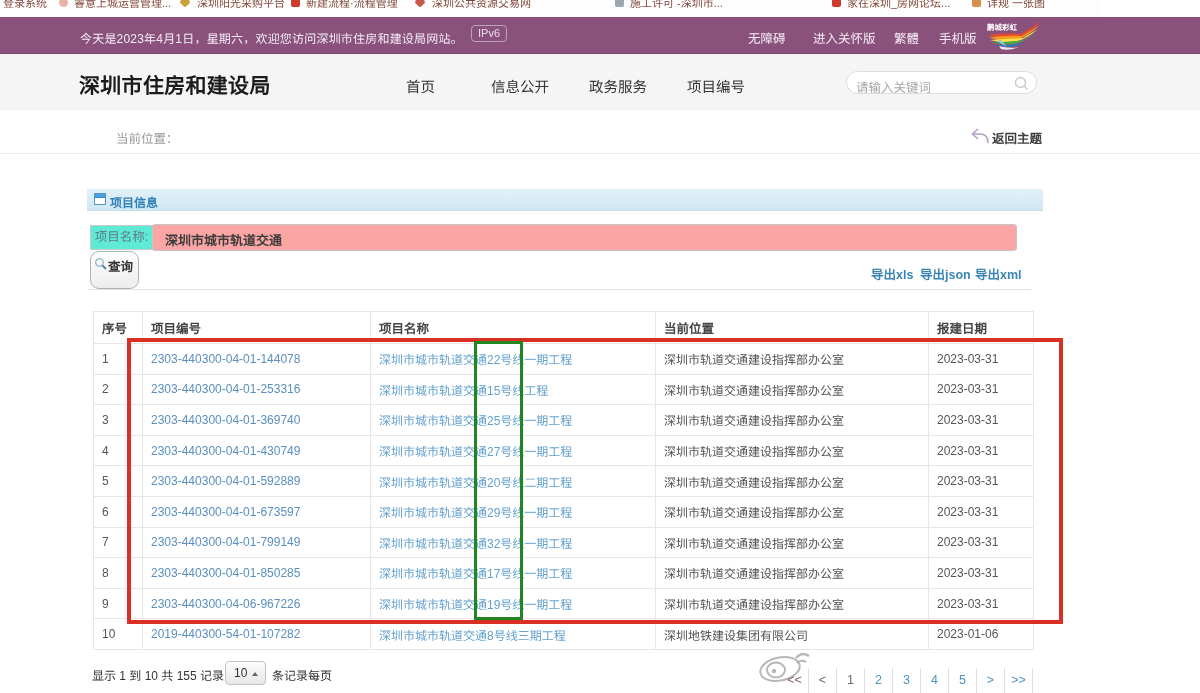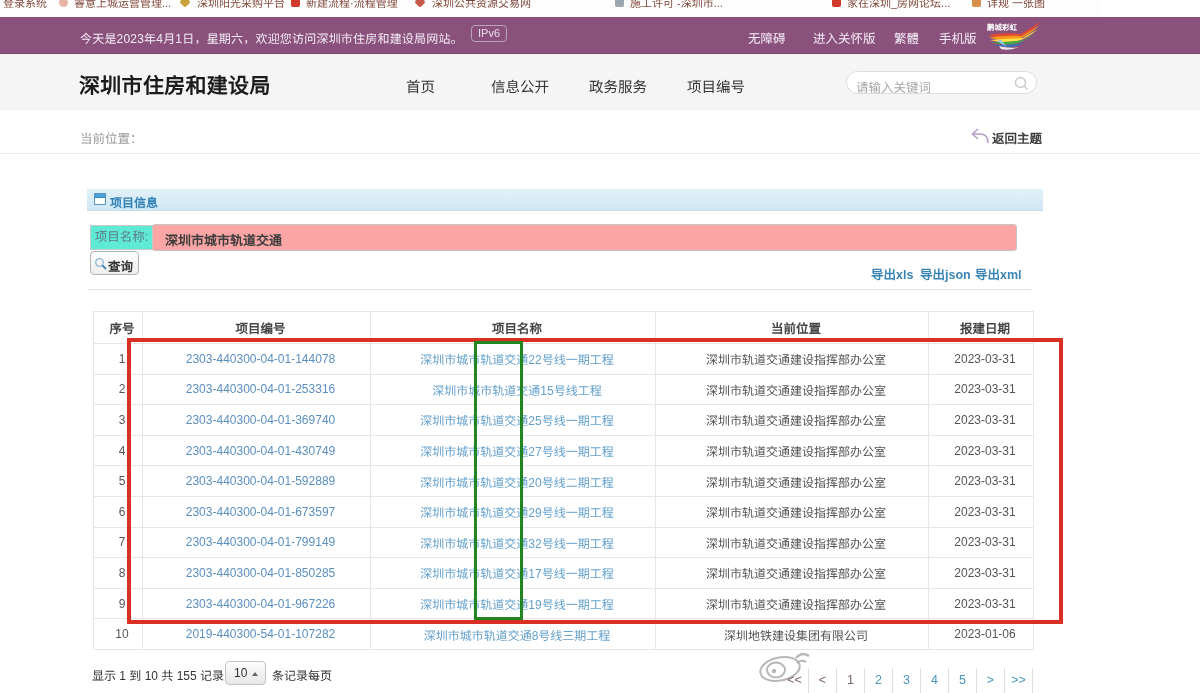--- a/index.html
+++ b/index.html
@@ -26,44 +26,44 @@
   #site { position:absolute; left:79px; top:15px; font-size:21px; font-weight:bold; color:#1b1b1b; letter-spacing:0.3px;}
   .nav { position:absolute; top:21px; font-size:14.5px; color:#333; }
   #sbox { position:absolute; left:846px; top:17px; width:191px; height:23px; background:#fff;
           border:1px solid #ddd; border-radius:12px; }
   #sbox span { position:absolute; left:9px; top:5px; font-size:12.5px; color:#a6a6a6; }
   #sbox svg { position:absolute; right:7px; top:4px; }
 
   
   #crumbline { left:0; top:153px; width:1200px; height:1px; background:#ebebeb; }
   .cr { position:absolute; top:128px; font-size:12.5px; color:#333; white-space:nowrap; }
-  .crg { color:#9a9a9a; }
+  .crg { color:#9a9a9a;margin-left:36px; }
   #back { position:absolute; left:992px; top:128px; font-size:12.5px; color:#3e3e3e; font-weight:bold; }
 
   
   #pbar { left:87px; top:189px; width:956px; height:22px; background:linear-gradient(#e3f1f9,#d0e7f3); border-bottom:1px solid #c6ddec; }
   #pbar b { position:absolute; left:23px; top:4px; font-size:12px; color:#2e80b6; }
   #picon { position:absolute; left:7px; top:4px; width:12px; height:12px; border:1px solid #5895be; background:#fff; }
   #picon i { display:block; height:4px; background:#4aa3dc; border-bottom:1px solid #3b8cc4; }
 
   #lblbox { left:90px; top:225px; width:63px; height:25px; background:#5eead4; border:1px solid #c9c9c9;
             font-size:12.5px; color:#5d7c8c; line-height:23px; text-align:center; }
   #inpbox { left:152px; top:224px; width:865px; height:27px; background:#fca5a5; border:1px solid #c6c6c6; border-radius:3px; }
   #inpbox span { position:absolute; left:12px; top:5px; font-size:13px; font-weight:bold; color:#3c3c3c; }
-  #qbtn { left:90px; top:251px; width:49px; height:24px; border:1px solid #b3b3b3; border-radius:4px;
+  #qbtn { left:90px; top:251px; width:49px; height:38px; border:1px solid #b3b3b3; border-radius:9px;
           background:linear-gradient(#fdfdfd,#ededed); font-size:12.5px; color:#333; font-weight:bold; }
   #qbtn span { position:absolute; left:17px; top:4px; }
   .exp { position:absolute; top:264px; font-size:12.5px; font-weight:bold; color:#3a85b5; }
   #sep { left:88px; top:289px; width:943px; height:1px; background:#e3e3e3; }
 
   
   table { border-collapse:collapse; table-layout:fixed; }
   #tbl { left:93px; top:311px; width:940px; }
   #tbl th, #tbl td { border:1px solid #e6e6e6; font-size:12px; color:#555;
-        padding:0 0 0 8px; text-align:center; white-space:nowrap; overflow:hidden; }
+        padding:0 0 0 8px; text-align:left; white-space:nowrap; overflow:hidden; }
   #tbl th { height:32px; color:#454545; font-size:12.5px; }
   #tbl td { height:30.6px; }
   #tbl a { color:#5a8fc0; text-decoration:none; }
   #tbl td:nth-child(3) a { color:#64a1cd; }
 
   
   #redrect { left:127px; top:338px; width:936px; height:286px; border:4px solid #da3023; }
   #greenrect { left:474px; top:341px; width:49px; height:279px; border:3px solid #218521; }
 
   
@@ -240,21 +240,21 @@
         </tr>
     <tr>
           <td>8</td>
           <td><a>2303-440300-04-01-850285</a></td>
           <td><a>深圳市城市轨道交通17号线一期工程</a></td>
           <td>深圳市轨道交通建设指挥部办公室</td>
           <td>2023-03-31</td>
         </tr>
     <tr>
           <td>9</td>
-          <td><a>2303-440300-04-01-967226</a></td>
+          <td><a>2303-440300-04-06-967226</a></td>
           <td><a>深圳市城市轨道交通19号线一期工程</a></td>
           <td>深圳市轨道交通建设指挥部办公室</td>
           <td>2023-03-31</td>
         </tr>
     <tr>
           <td>10</td>
           <td><a>2019-440300-54-01-107282</a></td>
           <td><a>深圳市城市轨道交通8号线三期工程</a></td>
           <td>深圳地铁建设集团有限公司</td>
           <td>2023-01-06</td>

